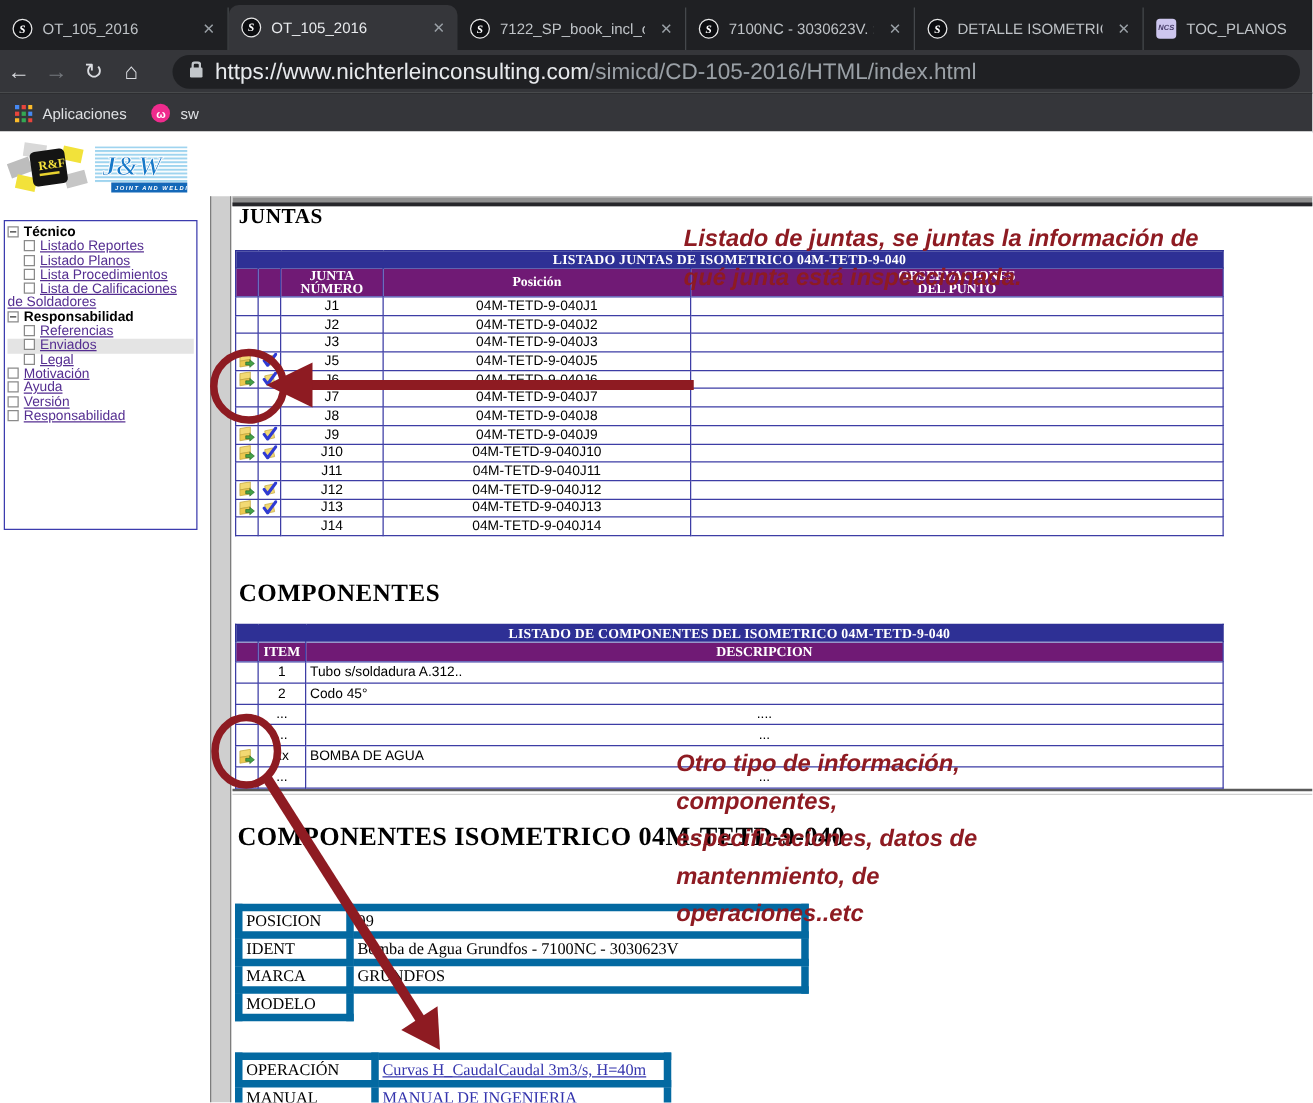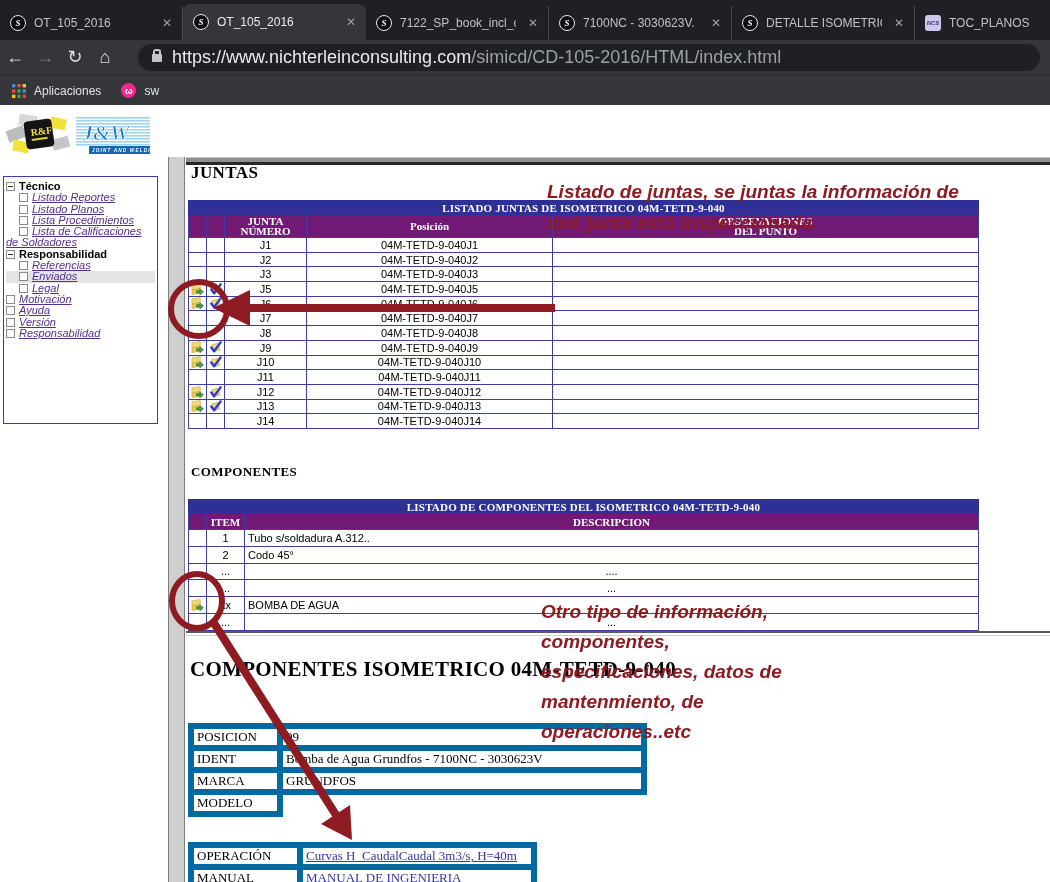--- a/index.html
+++ b/index.html
@@ -56,26 +56,26 @@
           padding:4px 2px;box-sizing:border-box;font-size:11px;line-height:11.3px;overflow:hidden;}
   .tree-item{white-space:normal;}
   .tree-item.ind{text-indent:13px;}
   .tree-item.hl{background:#e4e4e4;}
   .tree-icon{display:inline-block;width:9px;height:9px;border:1px solid #8a8a8a;background:#fff;
           vertical-align:-1px;margin-right:4px;box-sizing:border-box;}
   .tree-icon.minus{background:#fff linear-gradient(#333,#333) center/5px 1px no-repeat;}
   .tree-icon.doc{background:#fff linear-gradient(#9a9a9a,#9a9a9a) 0 0/9px 2px no-repeat,
                  linear-gradient(#bbb,#bbb) 1px 4px/5px 1px no-repeat;}
   .tree-label.sec{font-weight:bold;color:#000;}
-  .tree-label.lnk{color:#552e91;text-decoration:underline;font-style:italic;}
+  .tree-label.lnk{color:#552e91;text-decoration:underline;}
 
   
   .serif-h{position:absolute;font-family:"Liberation Serif",serif;font-weight:bold;color:#000;}
   #h-juntas{left:191px;top:58px;font-size:17px;letter-spacing:.4px;}
-  #h-comp{left:191px;top:359px;font-size:13px;letter-spacing:.4px;}
+  #h-comp{left:191px;top:359px;font-size:20px;letter-spacing:.4px;}
   #h-detail{left:190px;top:552px;font-size:21px;letter-spacing:.3px;}
 
   
   table{border-collapse:collapse;table-layout:fixed;}
   .navy-tbl{position:absolute;background:#fff;}
   .navy-tbl th,.navy-tbl td{border:1px solid #3d3da5;overflow:hidden;white-space:nowrap;padding:0;}
   .tbl-title{background:#2e3095;color:#fff;font:bold 11px "Liberation Serif",serif;
           height:13px;text-align:center;letter-spacing:.2px;border:1px solid #2e3095 !important;}
   .tbl-head th{background:#701a75;color:#fff;font:bold 11px/10px "Liberation Serif",serif;
           text-align:center;white-space:pre-line;}

